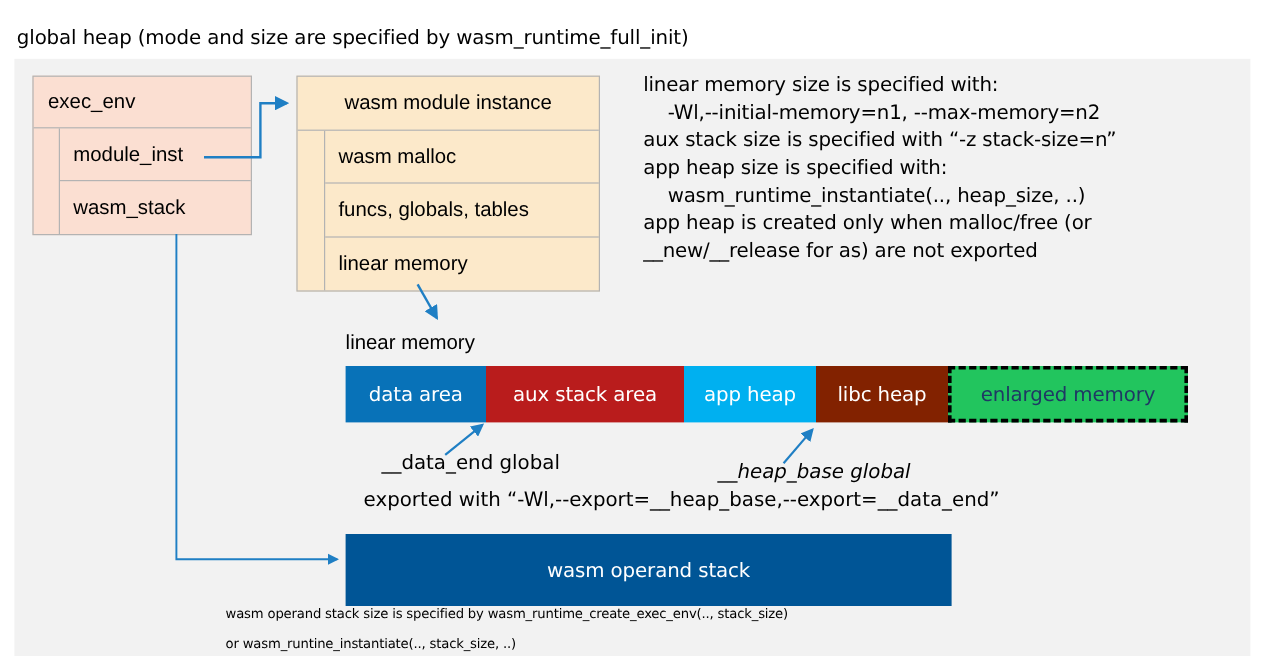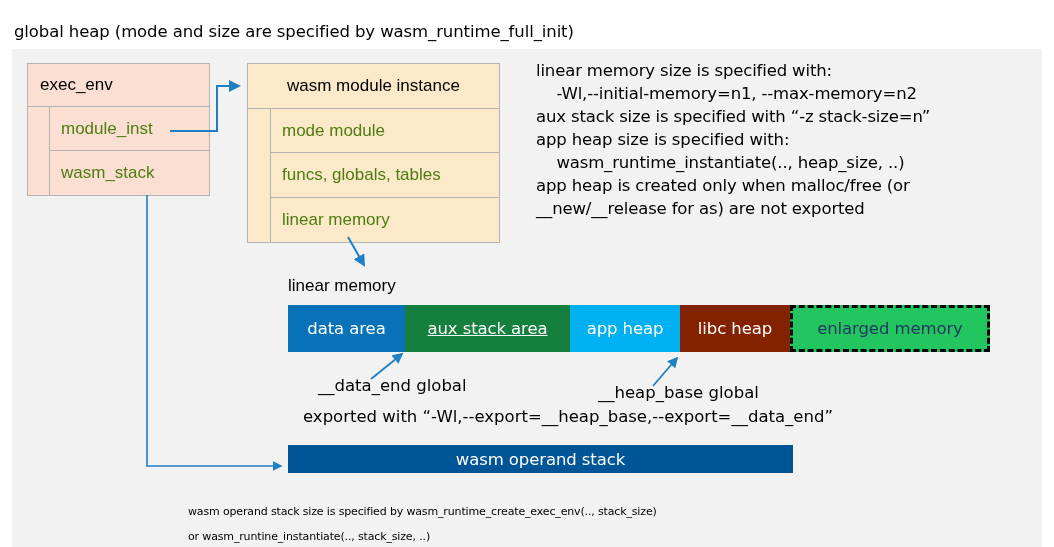--- a/index.html
+++ b/index.html
@@ -63,21 +63,21 @@
     flex: 1 1 auto;
     display: flex;
     flex-direction: column;
   }
   .struct .row {
     box-sizing: border-box;
     display: flex;
     align-items: center;
     padding-left: 11px;
     font-size: 17px;
-    color: #4d7c0f;
+    color: #000000;
     border-bottom: 1px solid #b3b3b3;
     font-family: "Liberation Sans", sans-serif;
   }
   .struct .row:last-child { border-bottom: none; }
 
   #exec-env-box {
     left: 27px; top: 45px; width: 183px; height: 133px;
     background: #fbdfd2;
   }
   #exec-env-box .hdr { height: 43px; }
@@ -135,31 +135,31 @@
     background: #22c55e;
   }
 
   
   #data-end-label {
     position: absolute; left: 318px; top: 358px;
     font-size: 16.5px; color: #000; white-space: nowrap;
   }
   #heap-base-label {
     position: absolute; left: 598px; top: 365px;
-    font-size: 16.5px; color: #000; white-space: nowrap;
+    font-size: 16.5px; color: #000; white-space: nowrap; font-style: italic;
   }
   #export-note {
     position: absolute; left: 303px; top: 389px;
     font-size: 16.5px; color: #000; white-space: nowrap;
   }
 
   
   #operand-stack-box {
     position: absolute;
-    left: 288px; top: 427px; width: 505px; height: 28px;
+    left: 288px; top: 427px; width: 505px; height: 60px;
     background: #005596;
     display: flex;
     align-items: center;
     justify-content: center;
     color: #ffffff;
     font-size: 16.5px;
     letter-spacing: -0.1px;
   }
   #operand-stack-note {
     position: absolute; left: 188px; top: 481px;
@@ -194,40 +194,40 @@
         <div class="row">wasm_stack</div>
       </div>
     </div>
   </div>
 
   <div class="struct" id="module-instance-box">
     <div class="hdr">wasm module instance</div>
     <div class="body">
       <div class="gutter"></div>
       <div class="rows">
-        <div class="row">mode module</div>
+        <div class="row">wasm malloc</div>
         <div class="row">funcs, globals, tables</div>
         <div class="row">linear memory</div>
       </div>
     </div>
   </div>
 
   <div class="note" id="linear-memory-note">linear memory size is specified with:
     -Wl,--initial-memory=n1, --max-memory=n2
 aux stack size is specified with “-z stack-size=n”
 app heap size is specified with:
     wasm_runtime_instantiate(.., heap_size, ..)
 app heap is created only when malloc/free (or
 __new/__release for as) are not exported</div>
 
   <div id="linear-memory-label">linear memory</div>
 
   <div id="memory-bar">
     <div class="seg" style="width:117px;background:#0872b8;">data area</div>
-    <div class="seg" style="width:165px;background:#15803d;text-decoration:underline;">aux stack area</div>
+    <div class="seg" style="width:165px;background:#b91c1c;">aux stack area</div>
     <div class="seg" style="width:110px;background:#00b0f0;">app heap</div>
     <div class="seg" style="width:110px;background:#822200;">libc heap</div>
     <div class="seg dashed" style="width:200px;">enlarged memory</div>
   </div>
 
   <div id="data-end-label">__data_end global</div>
   <div id="heap-base-label">__heap_base global</div>
   <div id="export-note">exported with “-Wl,--export=__heap_base,--export=__data_end”</div>
 
   <div id="operand-stack-box">wasm operand stack</div>

